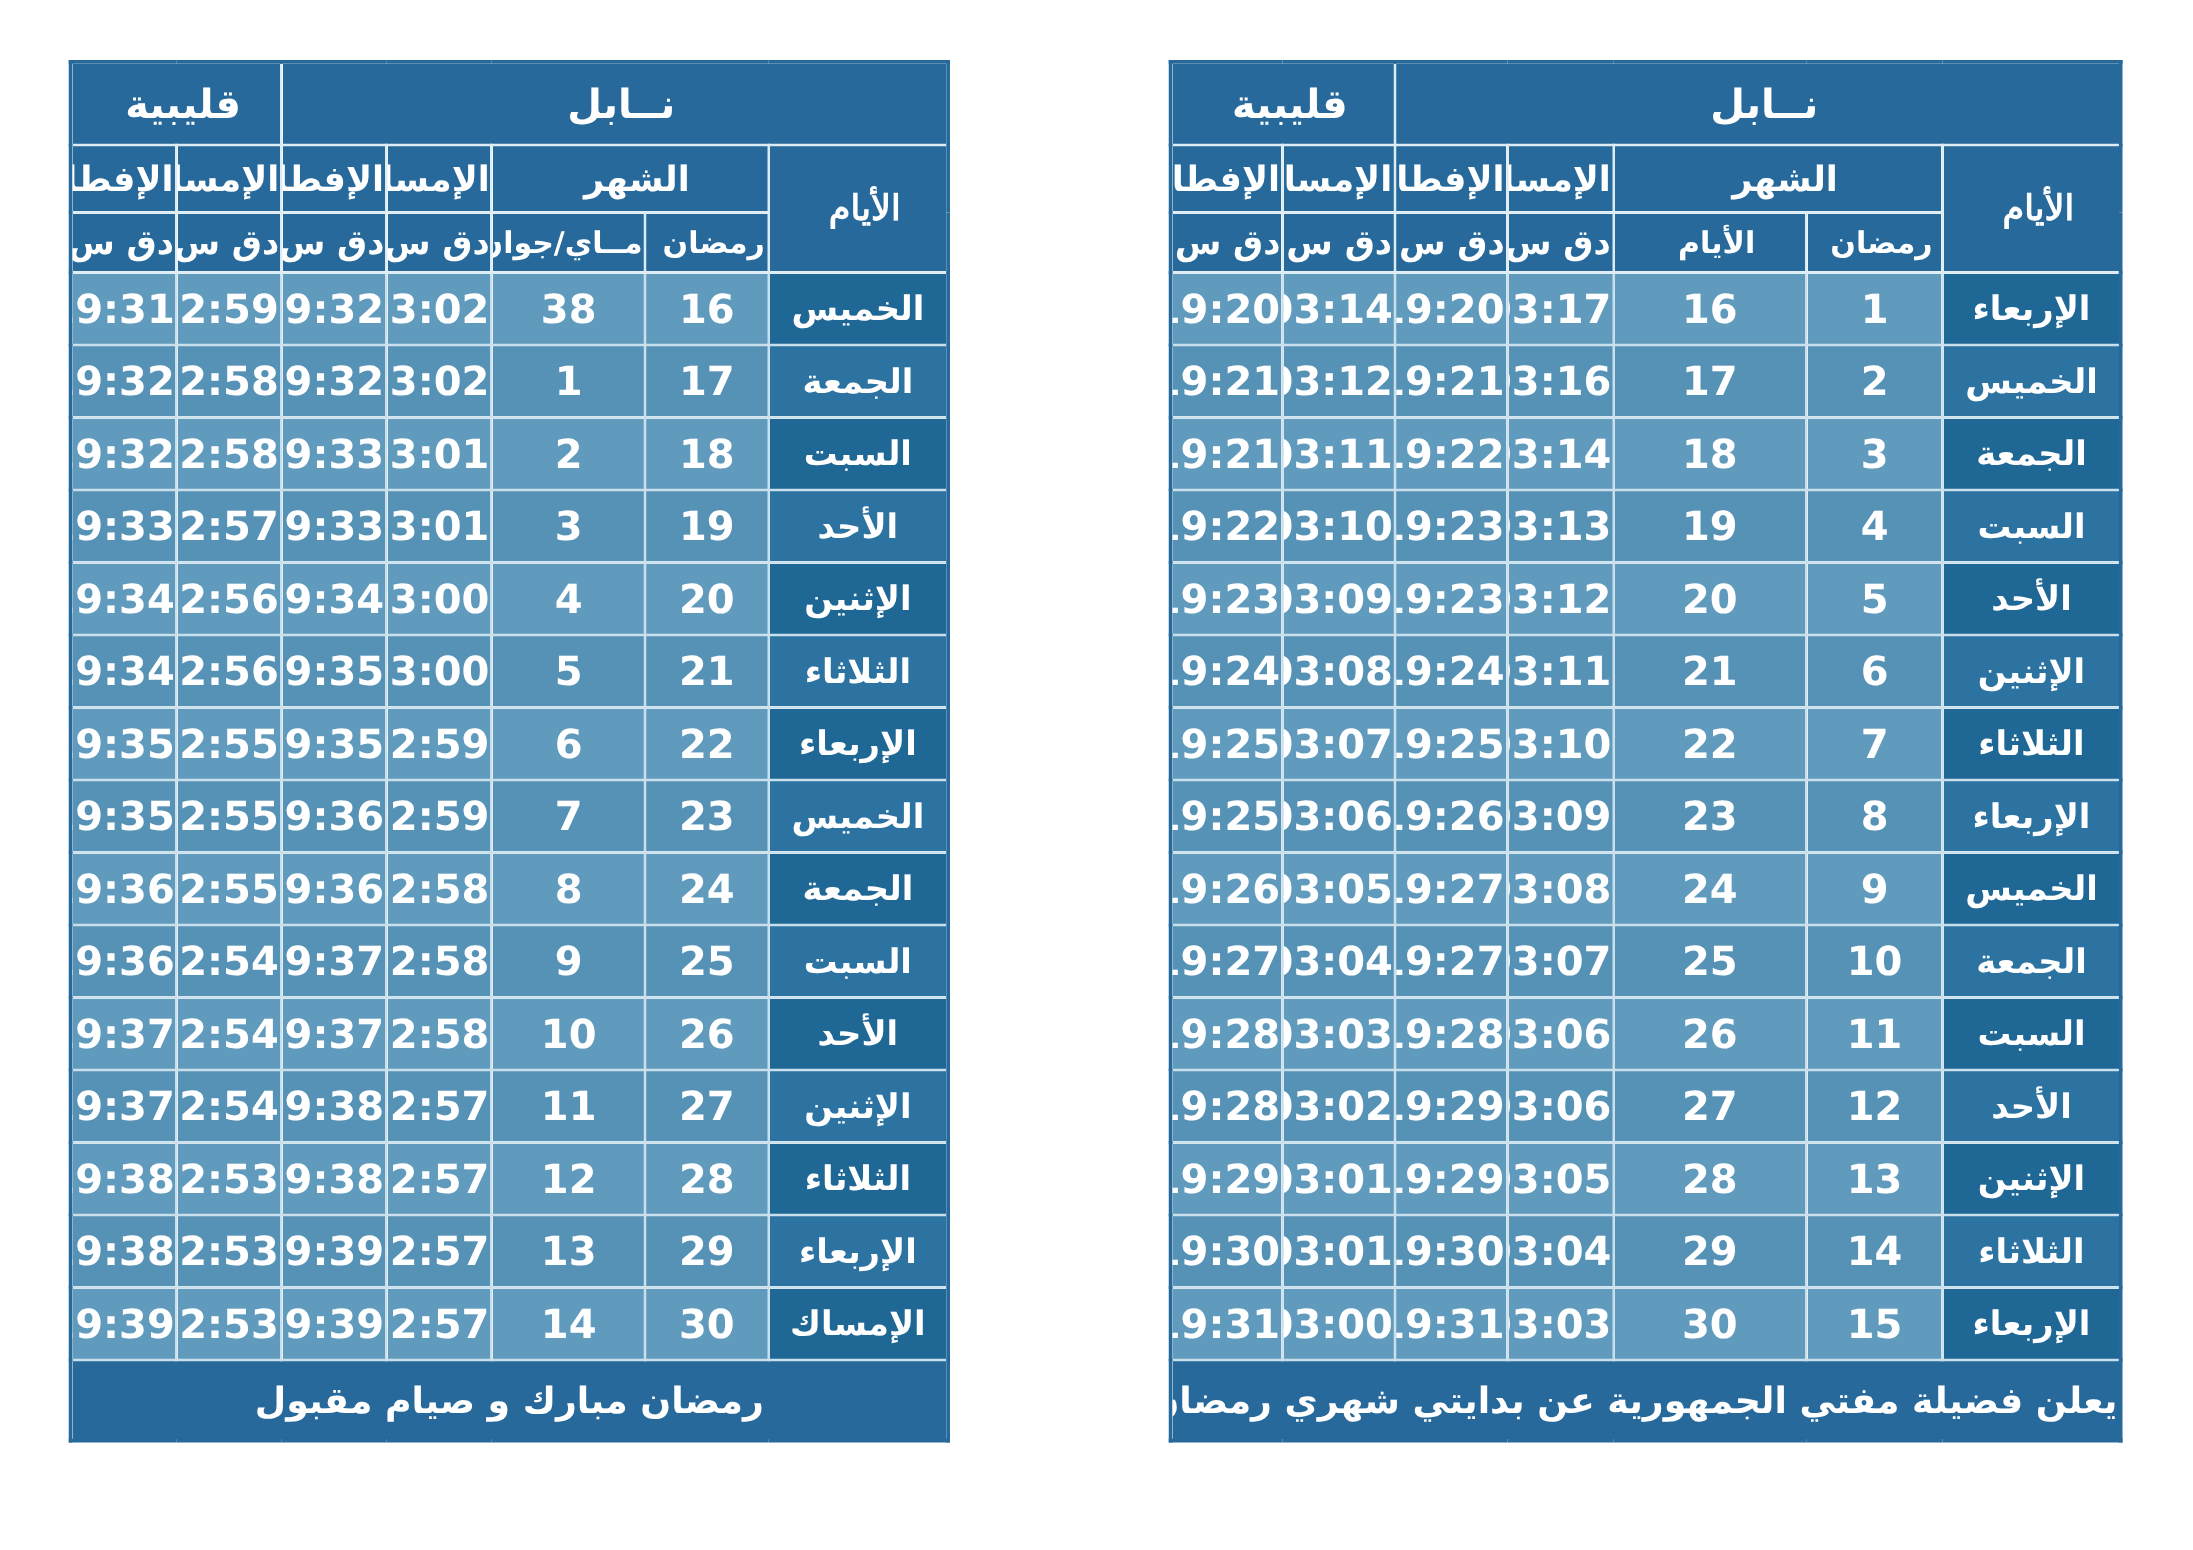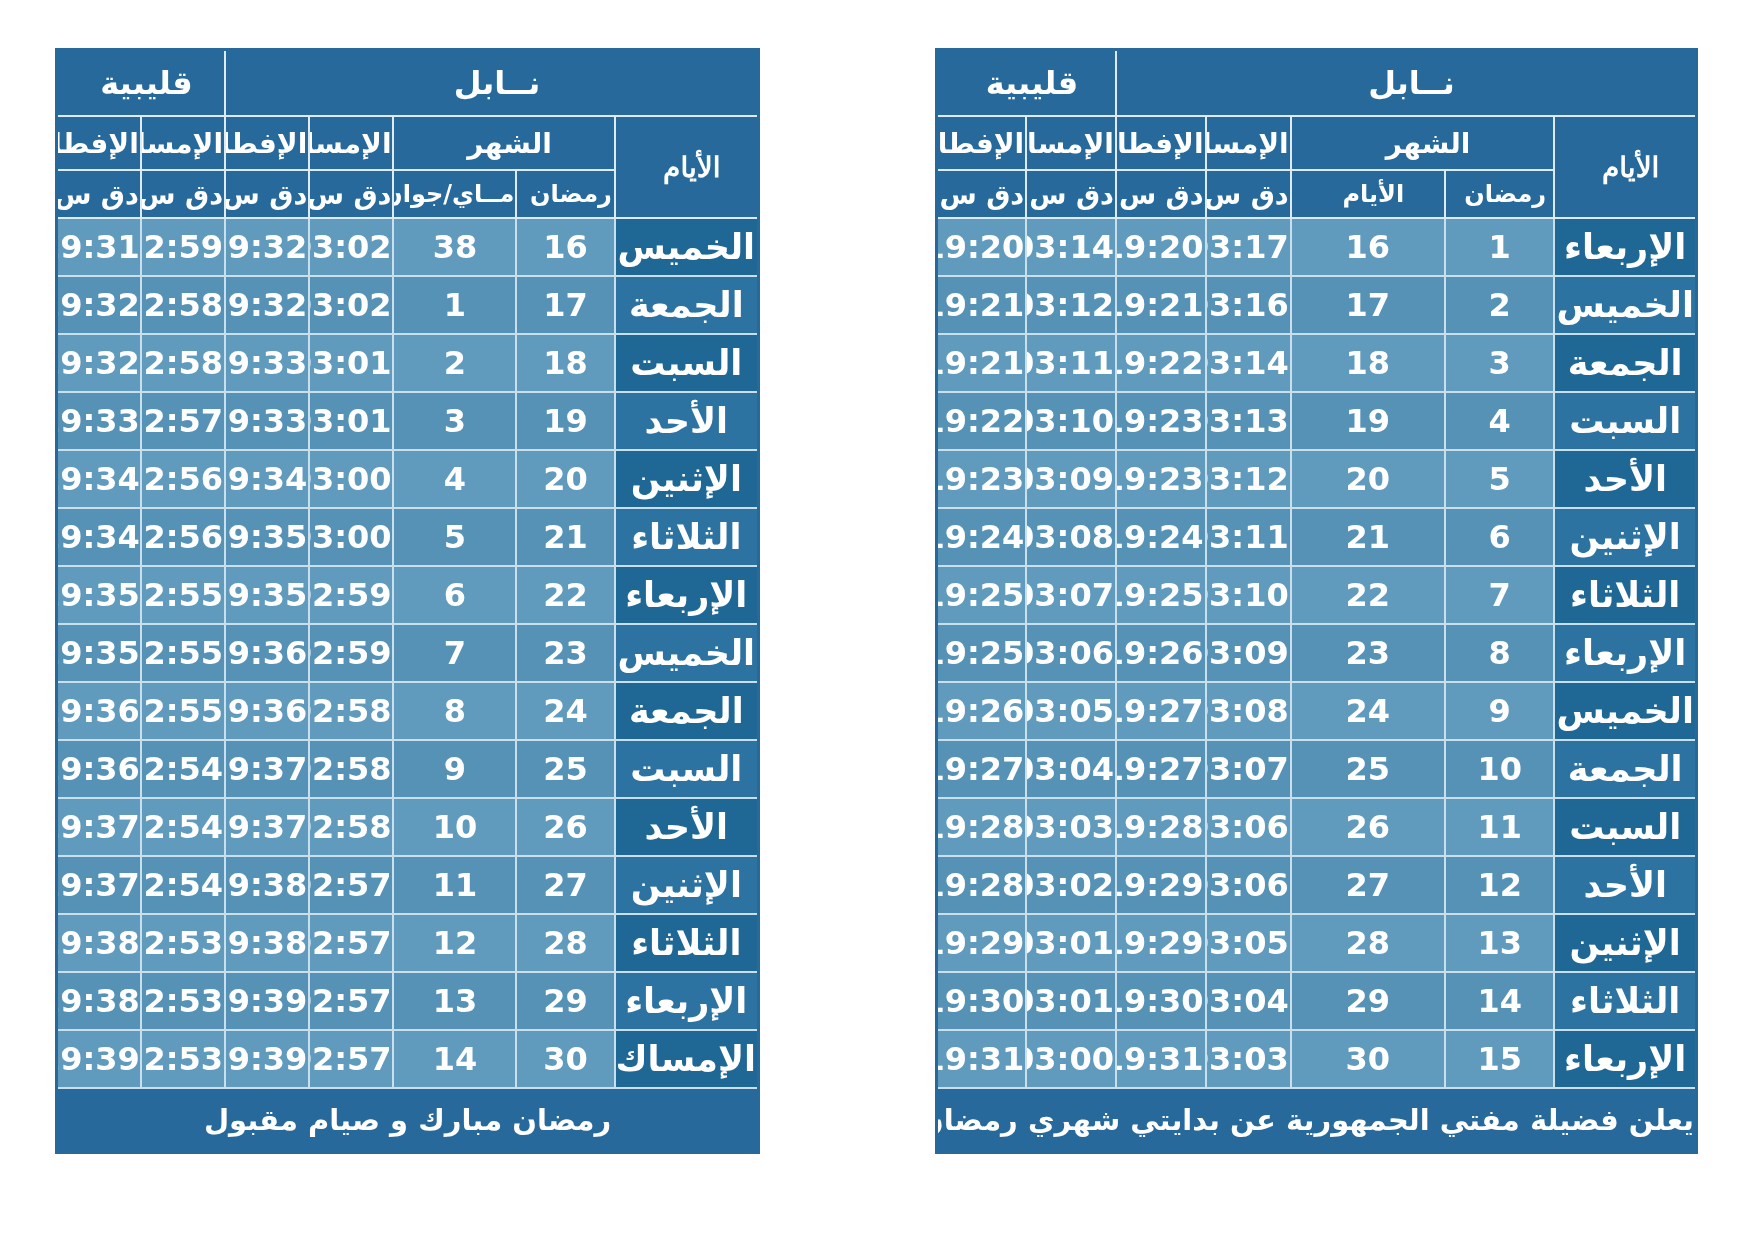--- a/index.html
+++ b/index.html
@@ -26,21 +26,21 @@
   .tt th,.tt td{border:2px solid var(--line_light);overflow:hidden;white-space:nowrap;}
   .tt thead th{background:var(--header_blue);border-color:var(--line_header);padding-left:12px;}
   .tt tr.r1 th{height:62px;font-size:32px;}
   .tt tr.r2 th{height:50px;font-size:28px;}
   .tt tr.r3 th{height:44px;font-size:27px;}
   .tt tr.r3 th.msub{font-size:24px;}
   .tt th.days-h{font-size:28px;font-family:Liberation Serif, serif;}
   .tt tbody tr{height:58px;}
   .tt tbody td{background:var(--cell_blue);font-size:32px;}
   .tt tbody tr:nth-child(odd) td{background:var(--cell_blue_alt);}
-  .tt tbody td.day{background:var(--day_blue_alt);font-size:35px;}
+  .tt tbody td.day{background:var(--day_blue_alt);font-size:27px;}
   .tt tbody tr:nth-child(odd) td.day{background:var(--day_blue);}
   .tt tfoot td{background:var(--header_blue);height:60px;font-size:29px;border-color:var(--line_header);margin-left:28px;}
 
   #left-table{left:55px;width:705px;}
   #right-table{left:935px;width:763px;}
 </style>
 </head>
 <body>
 
 <div class="page">

